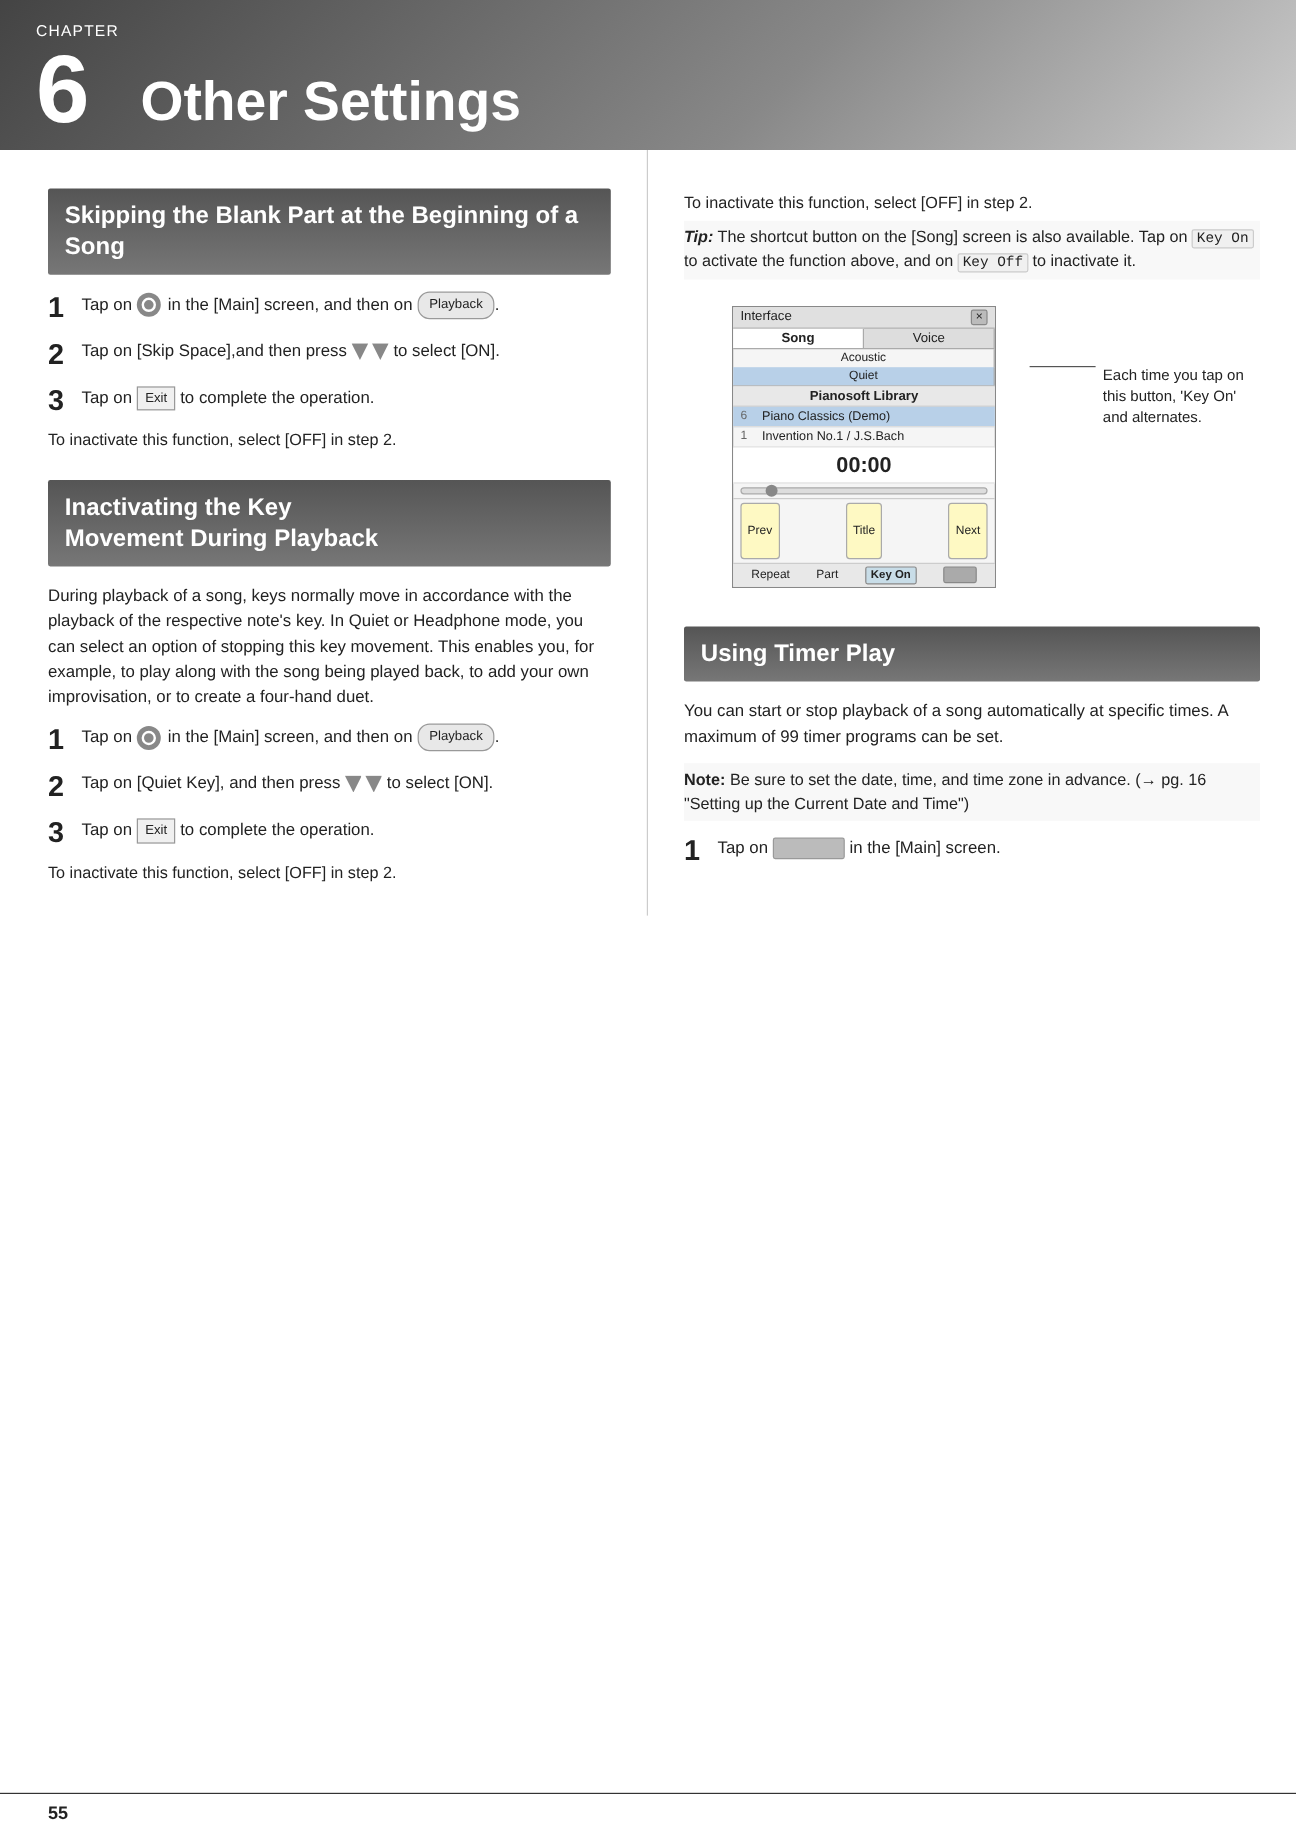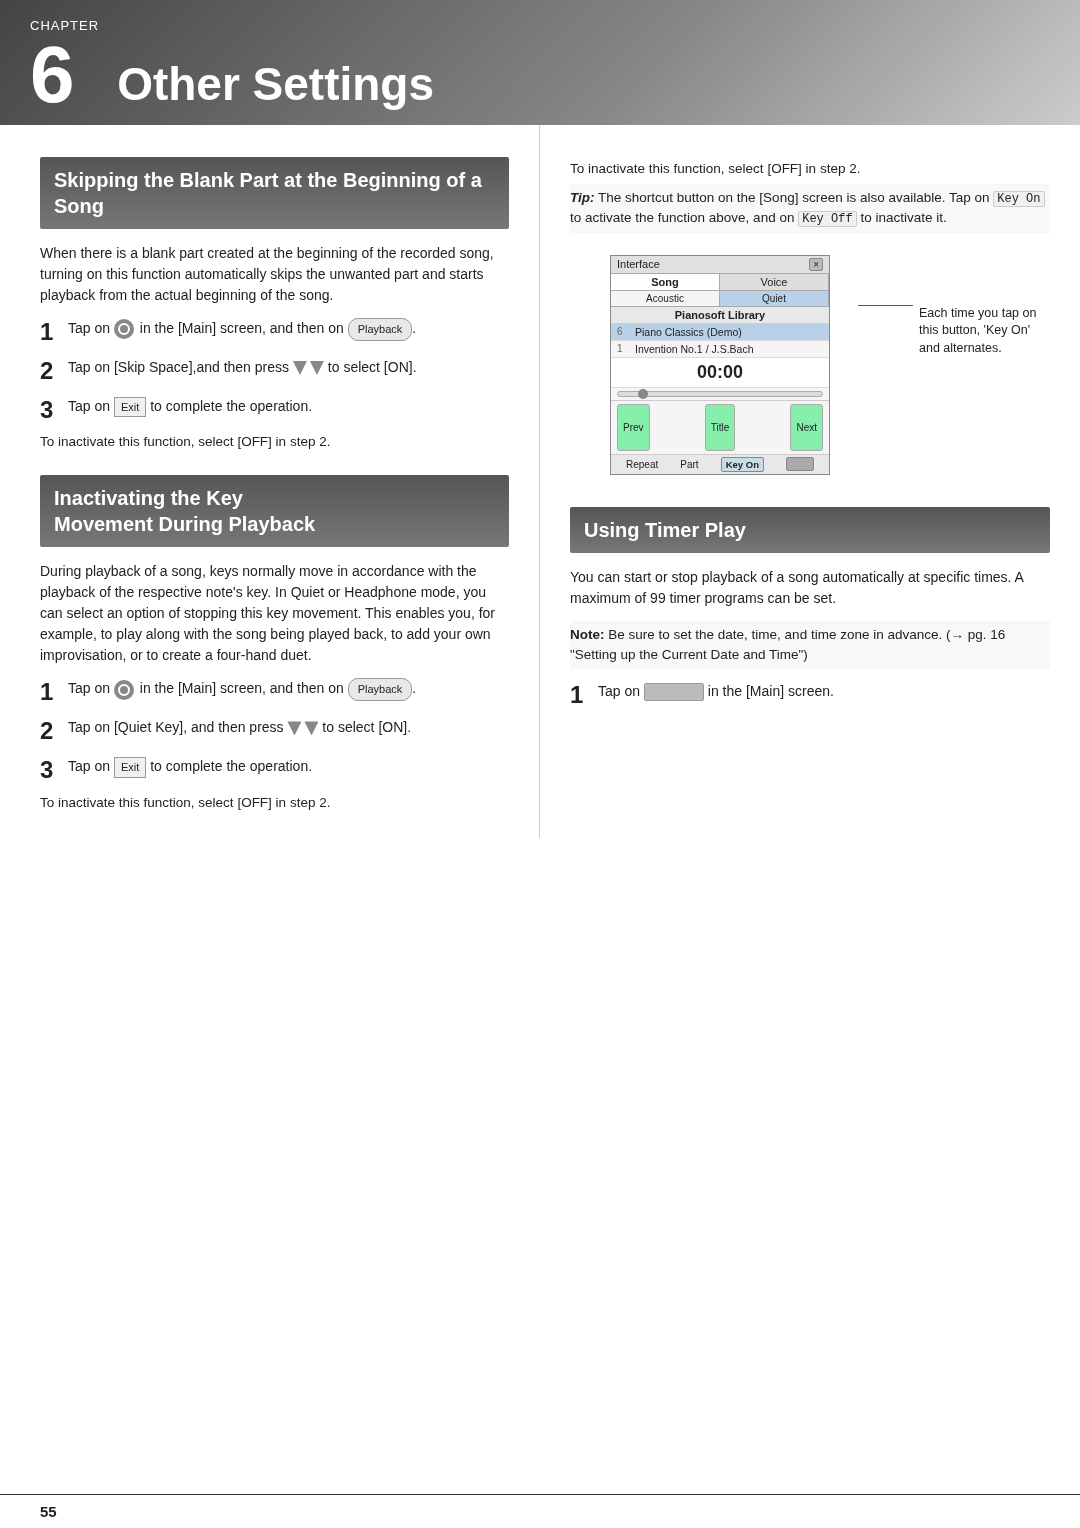--- a/index.html
+++ b/index.html
@@ -284,21 +284,21 @@
     }
     .screen-nav-row {
       display: flex;
       justify-content: space-between;
       align-items: center;
       padding: 3px 6px;
       border-top: 1px solid #ccc;
       font-size: 10px;
     }
     .screen-nav-btn {
-      background: #86efac;
+      background: #fef9c3;
       border: 1px solid #aaa;
       border-radius: 3px;
       padding: 17px 5px;
       font-size: 10px;
     }
     .screen-bottom-row {
       display: flex;
       justify-content: space-around;
       align-items: center;
       padding: 2px 4px;
@@ -382,21 +382,20 @@
 <div class="content">
 
   <div class="left-col">
 
     <div class="section-heading">
       <h2>
         <span>Skipping the Blank Part at the Beginning of a Song</span>
       </h2>
     </div>
 
-    <p class="body-text">When there is a blank part created at the beginning of the recorded song, turning on this function automatically skips the unwanted part and starts playback from the actual beginning of the song.</p>
 
     <div class="steps">
 
       <div class="step">
         <span class="step-num">1</span>
         <span class="step-content">
           Tap on <span class="setup-icon"></span> in the [Main] screen, and then on <span class="btn-playback">Playback</span>.
         </span>
       </div>
 
@@ -487,21 +486,21 @@
 
       <div class="screen-mockup">
         <div class="screen-titlebar">
           <span>Interface</span>
           <span class="close-btn">×</span>
         </div>
         <div class="screen-tabs">
           <div class="screen-tab active">Song</div>
           <div class="screen-tab">Voice</div>
         </div>
-        <div style="display:flex;border-bottom:1px solid #aaa;">
+        <div style="display:flex;border-bottom:1px solid #aaa;flex-direction:column;">
           <div class="screen-tab" style="flex:1;font-size:10px;padding:2px;">Acoustic</div>
           <div class="screen-tab highlight" style="flex:1;font-size:10px;padding:2px;">Quiet</div>
         </div>
         <div class="screen-section-title">Pianosoft Library</div>
         <div class="screen-list-item selected">
           <span class="num">6</span>
           <span>Piano Classics (Demo)</span>
         </div>
         <div class="screen-list-item">
           <span class="num">1</span>

